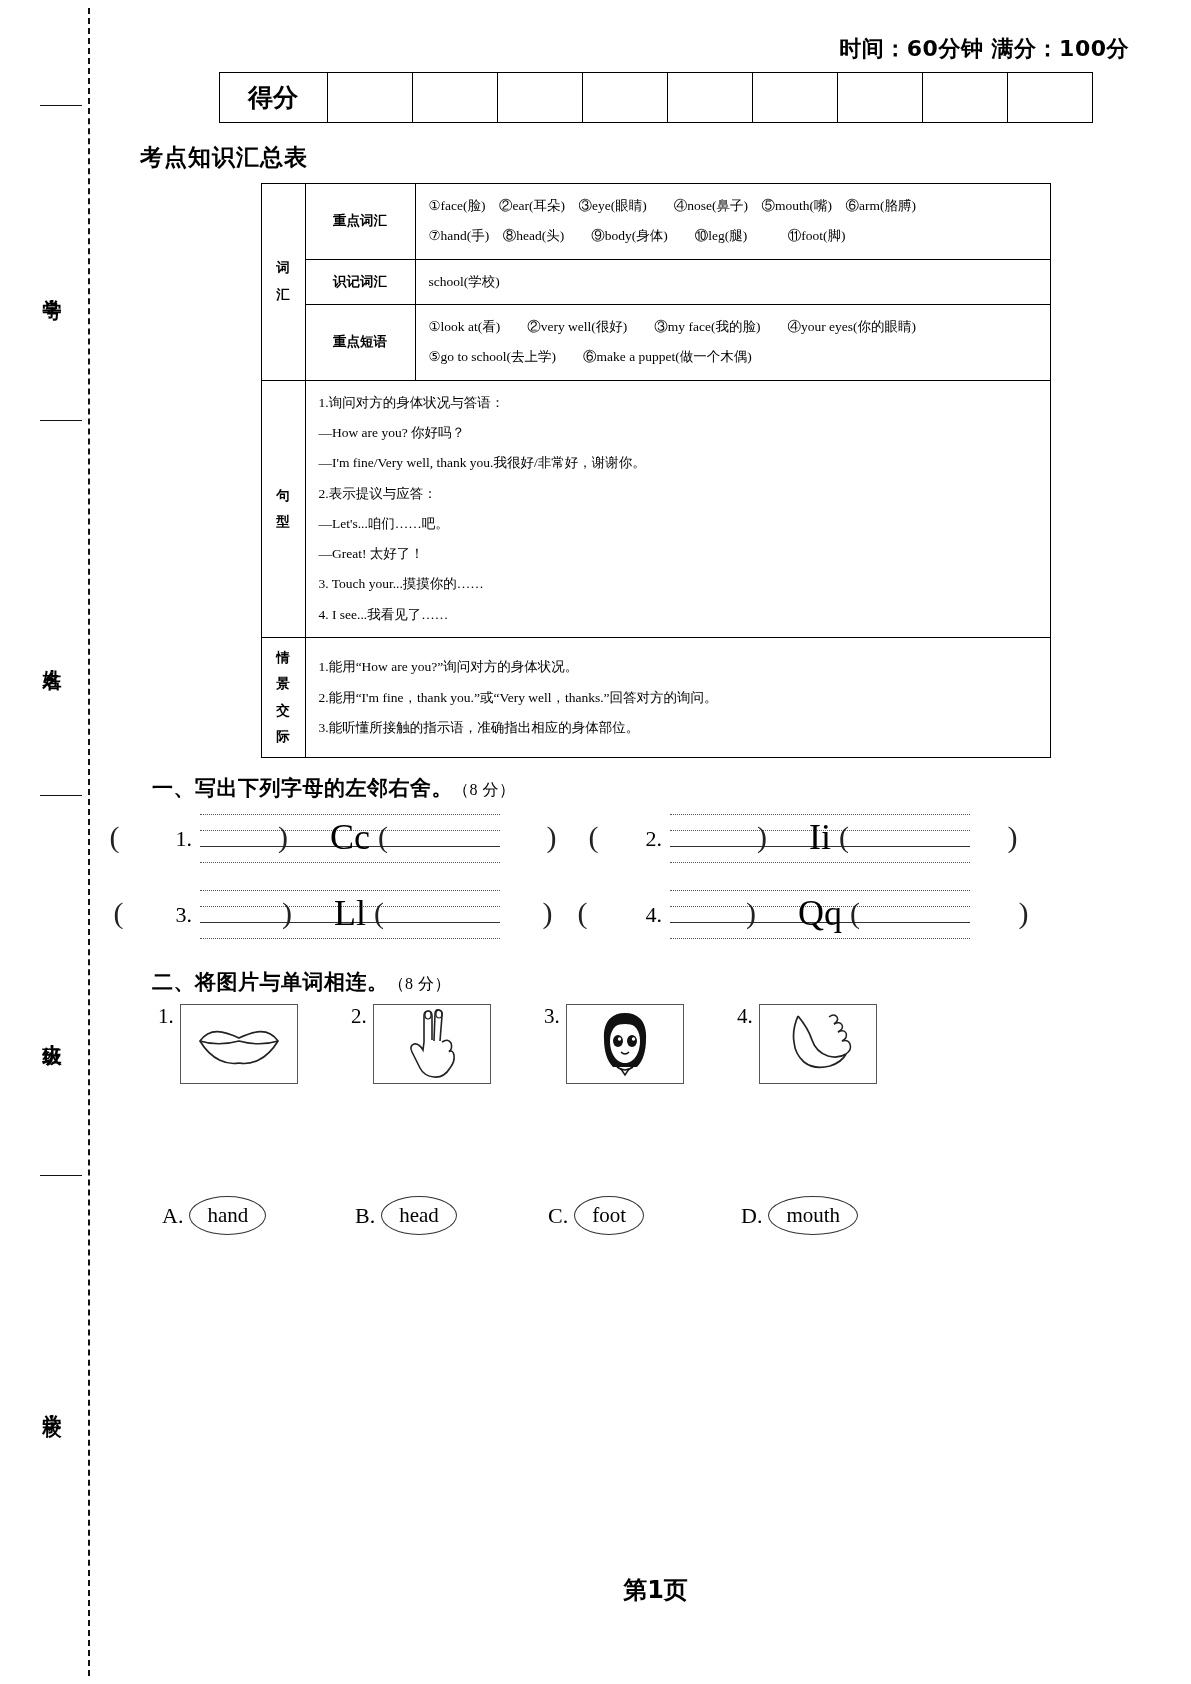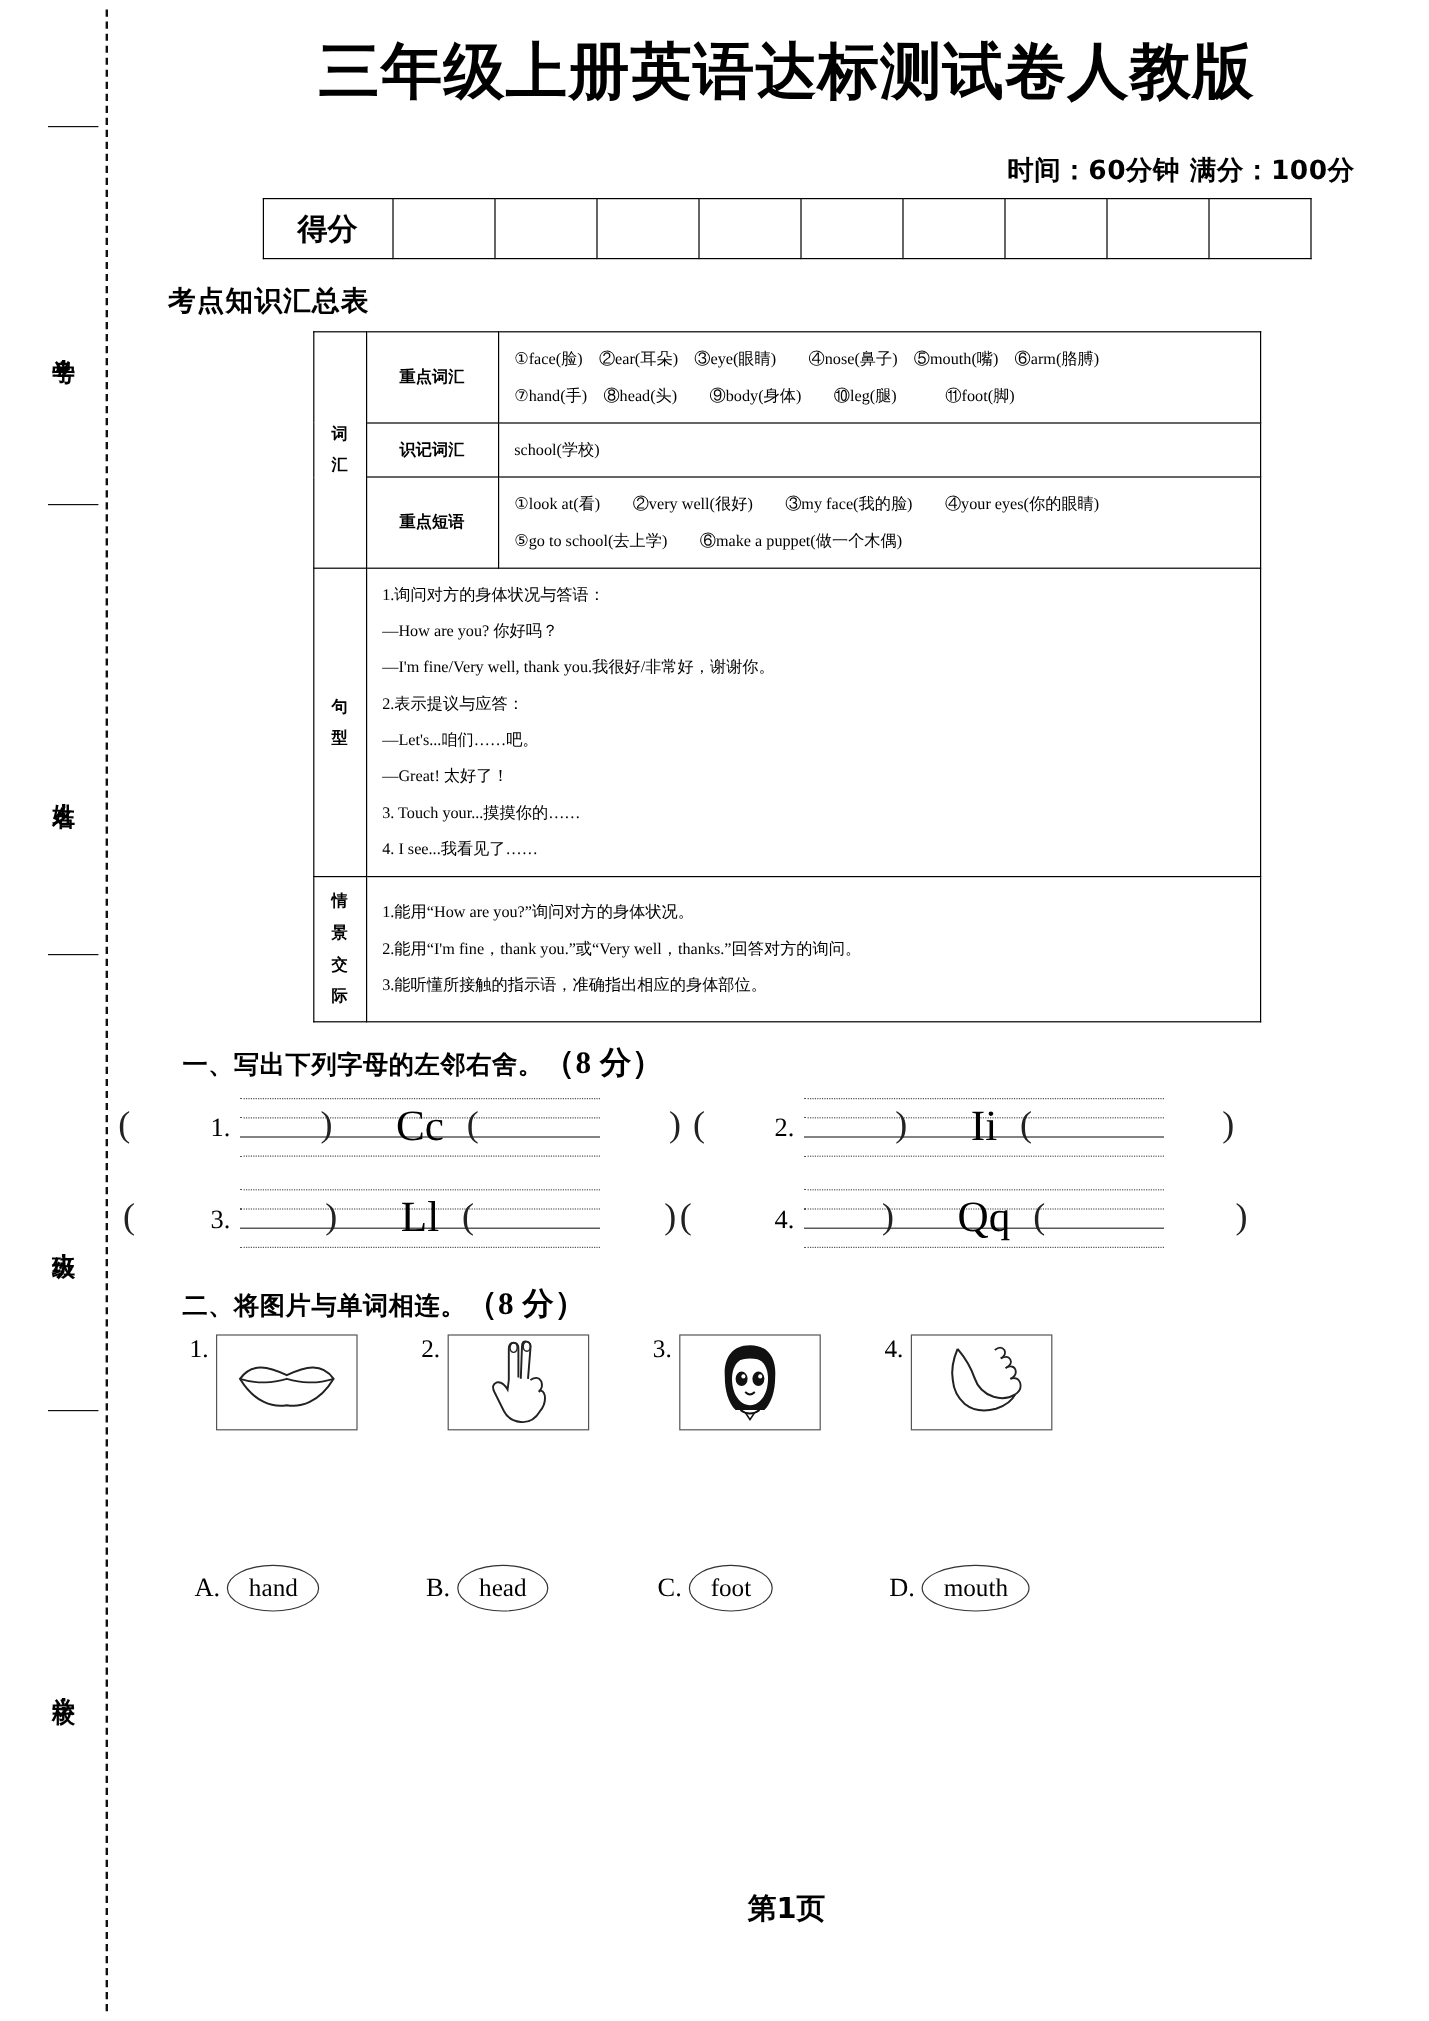--- a/index.html
+++ b/index.html
@@ -143,23 +143,23 @@
 
   
   .sec-head {
     font-family: "DejaVu Sans", sans-serif;
     font-weight: bold;
     font-size: 21px;
     margin: 16px 0 6px 12px;
     letter-spacing: 0.5px;
   }
   .sec-head .pts {
-    font-weight: bold;
-    font-family: "Liberation Serif", serif;
-    font-size: 26px;
+    font-weight: normal;
+    font-family: "Liberation Serif", serif;
+    font-size: 16px;
   }
 
   
   .letter-grid {
     display: flex;
     flex-wrap: wrap;
     margin: 10px 0 0 18px;
     width: 1000px;
   }
   .letter-item {
@@ -203,21 +203,21 @@
     font-size: 30px;
     font-family: "Liberation Serif", serif;
     letter-spacing: 34px;
     color: #222;
     line-height: 1;
   }
   .bigletter {
     font-size: 36px;
     font-family: "Liberation Serif", serif;
     line-height: 1;
-    margin: 0 15px;
+    margin: 0 4px;
     text-align: center;
   }
 
   
   .pic-row {
     display: flex;
     margin: 8px 0 0 18px;
     width: 1010px;
   }
   .pic-item {
@@ -288,21 +288,20 @@
   <div class="tick" style="top:795px;"></div>
 
   <div class="vlabel" style="top:1030px;">班级：</div>
   <div class="tick" style="top:1175px;"></div>
 
   <div class="vlabel" style="top:1400px;">学校：</div>
 </div>
 
 <div class="page">
 
-  <h1 class="title">三年级上册英语达标测试卷人教版</h1>
 
   <div class="meta-line">时间：60分钟 满分：100分</div>
 
   <table class="score">
     <tbody>
     <tr>
       <td class="head-cell">得分</td>
       <td></td>
       <td></td>
       <td></td>

